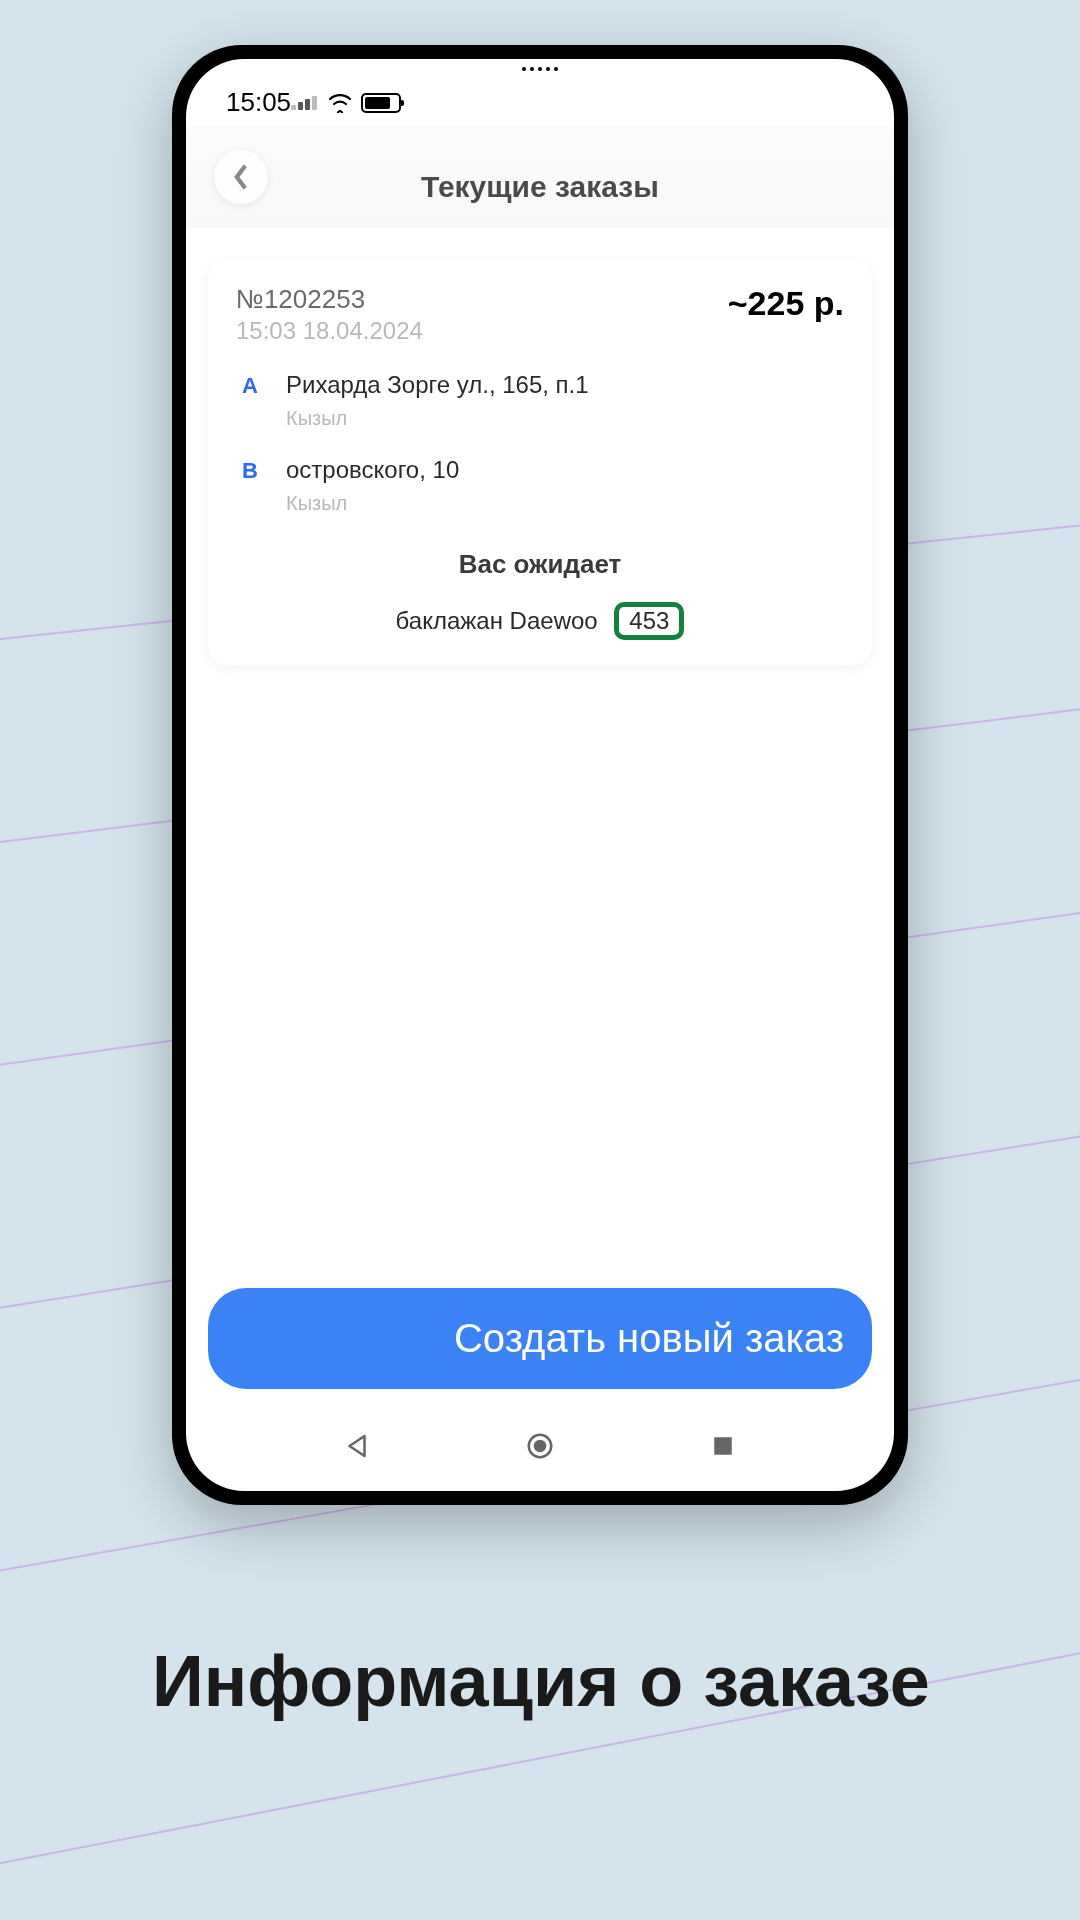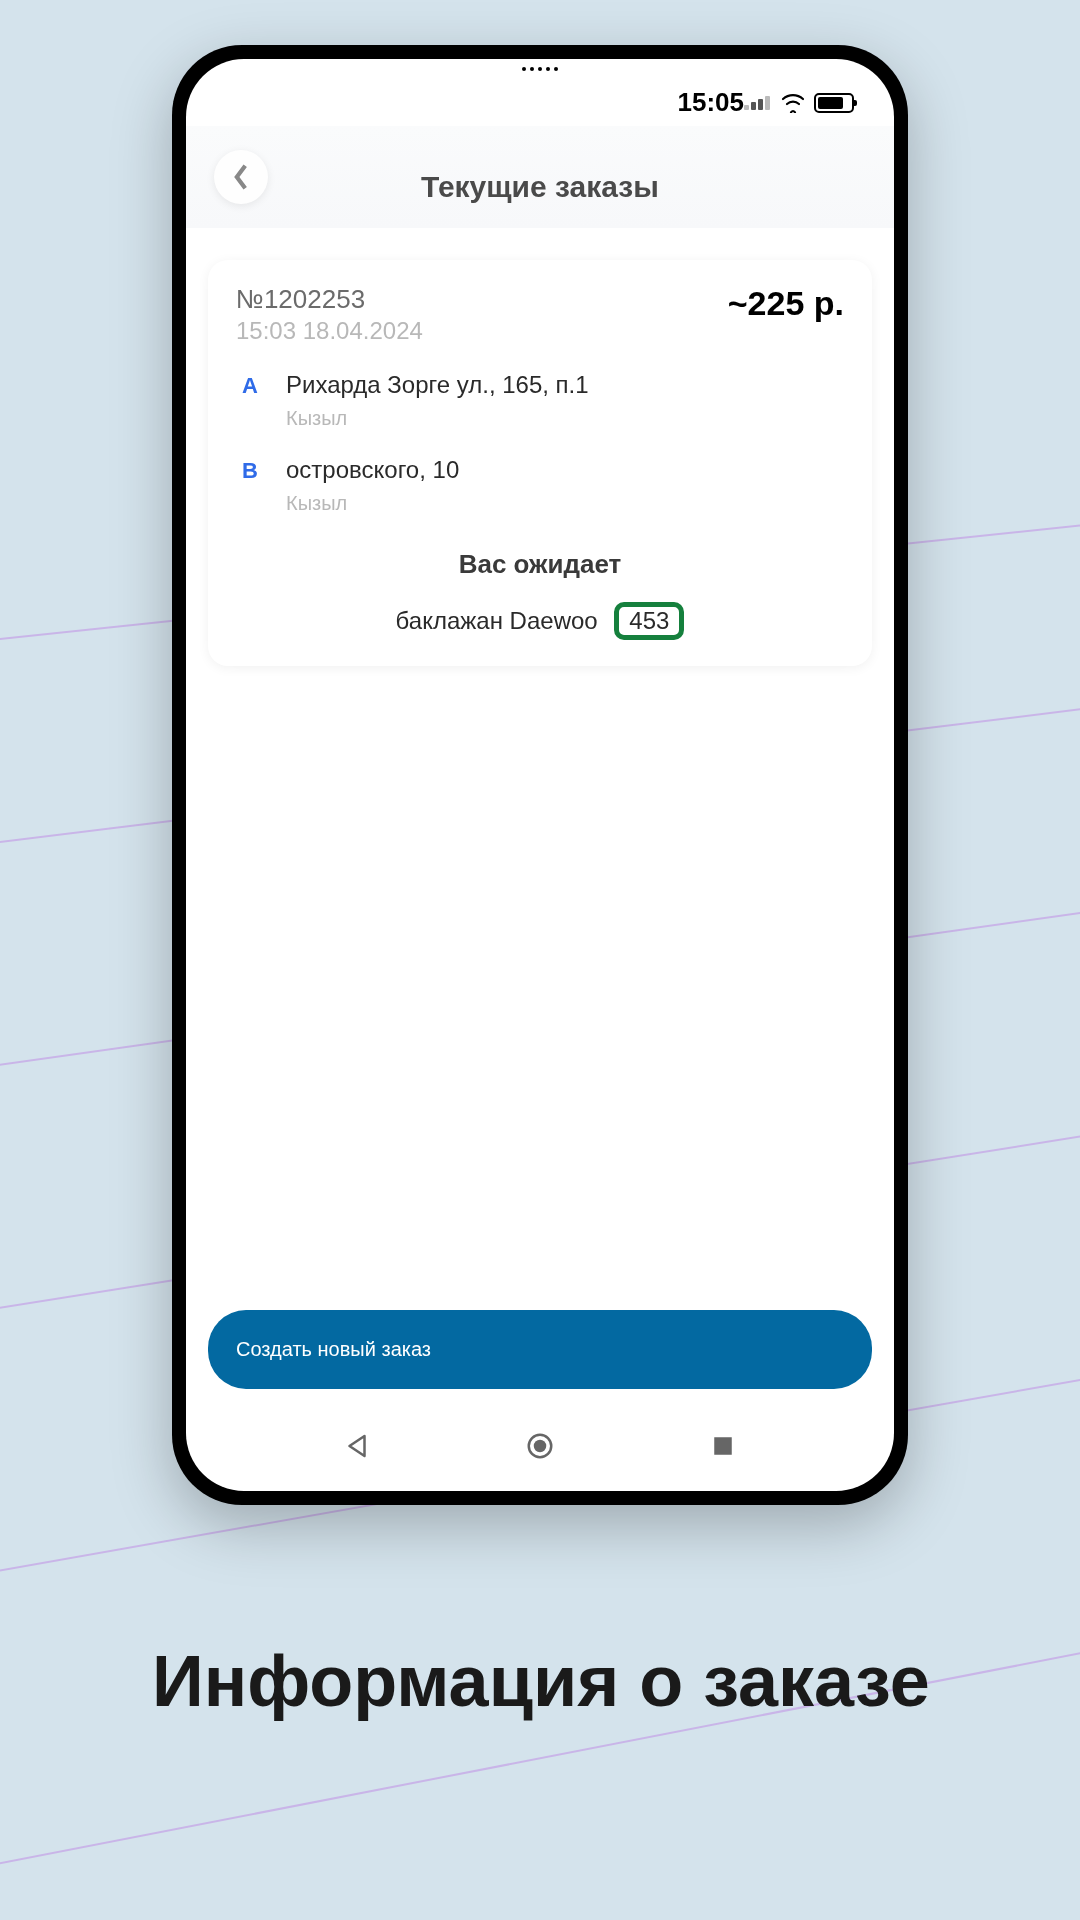--- a/index.html
+++ b/index.html
@@ -52,24 +52,24 @@
       gap: 4px;
     }
     .notch-dots span {
       width: 4px;
       height: 4px;
       background: #000;
       border-radius: 50%;
     }
     .status-bar {
       display: flex;
-      justify-content: flex-end;
+      justify-content: flex-start;
       align-items: center;
       padding: 28px 40px 8px 40px;
-      font-weight: 700;
+      font-weight: 400;
       font-size: 26px;
     }
     .status-right {
       display: flex;
       align-items: center;
       gap: 8px;
     }
     .signal-dots {
       width: 28px;
       height: 14px;
@@ -190,26 +190,26 @@
     .plate {
       display: inline-block;
       border: 5px solid #15803d;
       border-radius: 10px;
       padding: 0 10px;
       margin-left: 10px;
       font-weight: 500;
     }
     .primary-btn {
       margin-top: auto;
-      background: #0369a1;
+      background: #3b82f6;
       color: #fff;
-      font-size: 20px;
+      font-size: 40px;
       font-weight: 500;
       padding: 28px;
-      text-align: left;
+      text-align: right;
       border-radius: 38px;
     }
     .android-nav {
       display: flex;
       justify-content: space-around;
       align-items: center;
       padding: 22px 80px 30px 80px;
     }
     .android-nav svg { width: 30px; height: 30px; }
     .caption {

